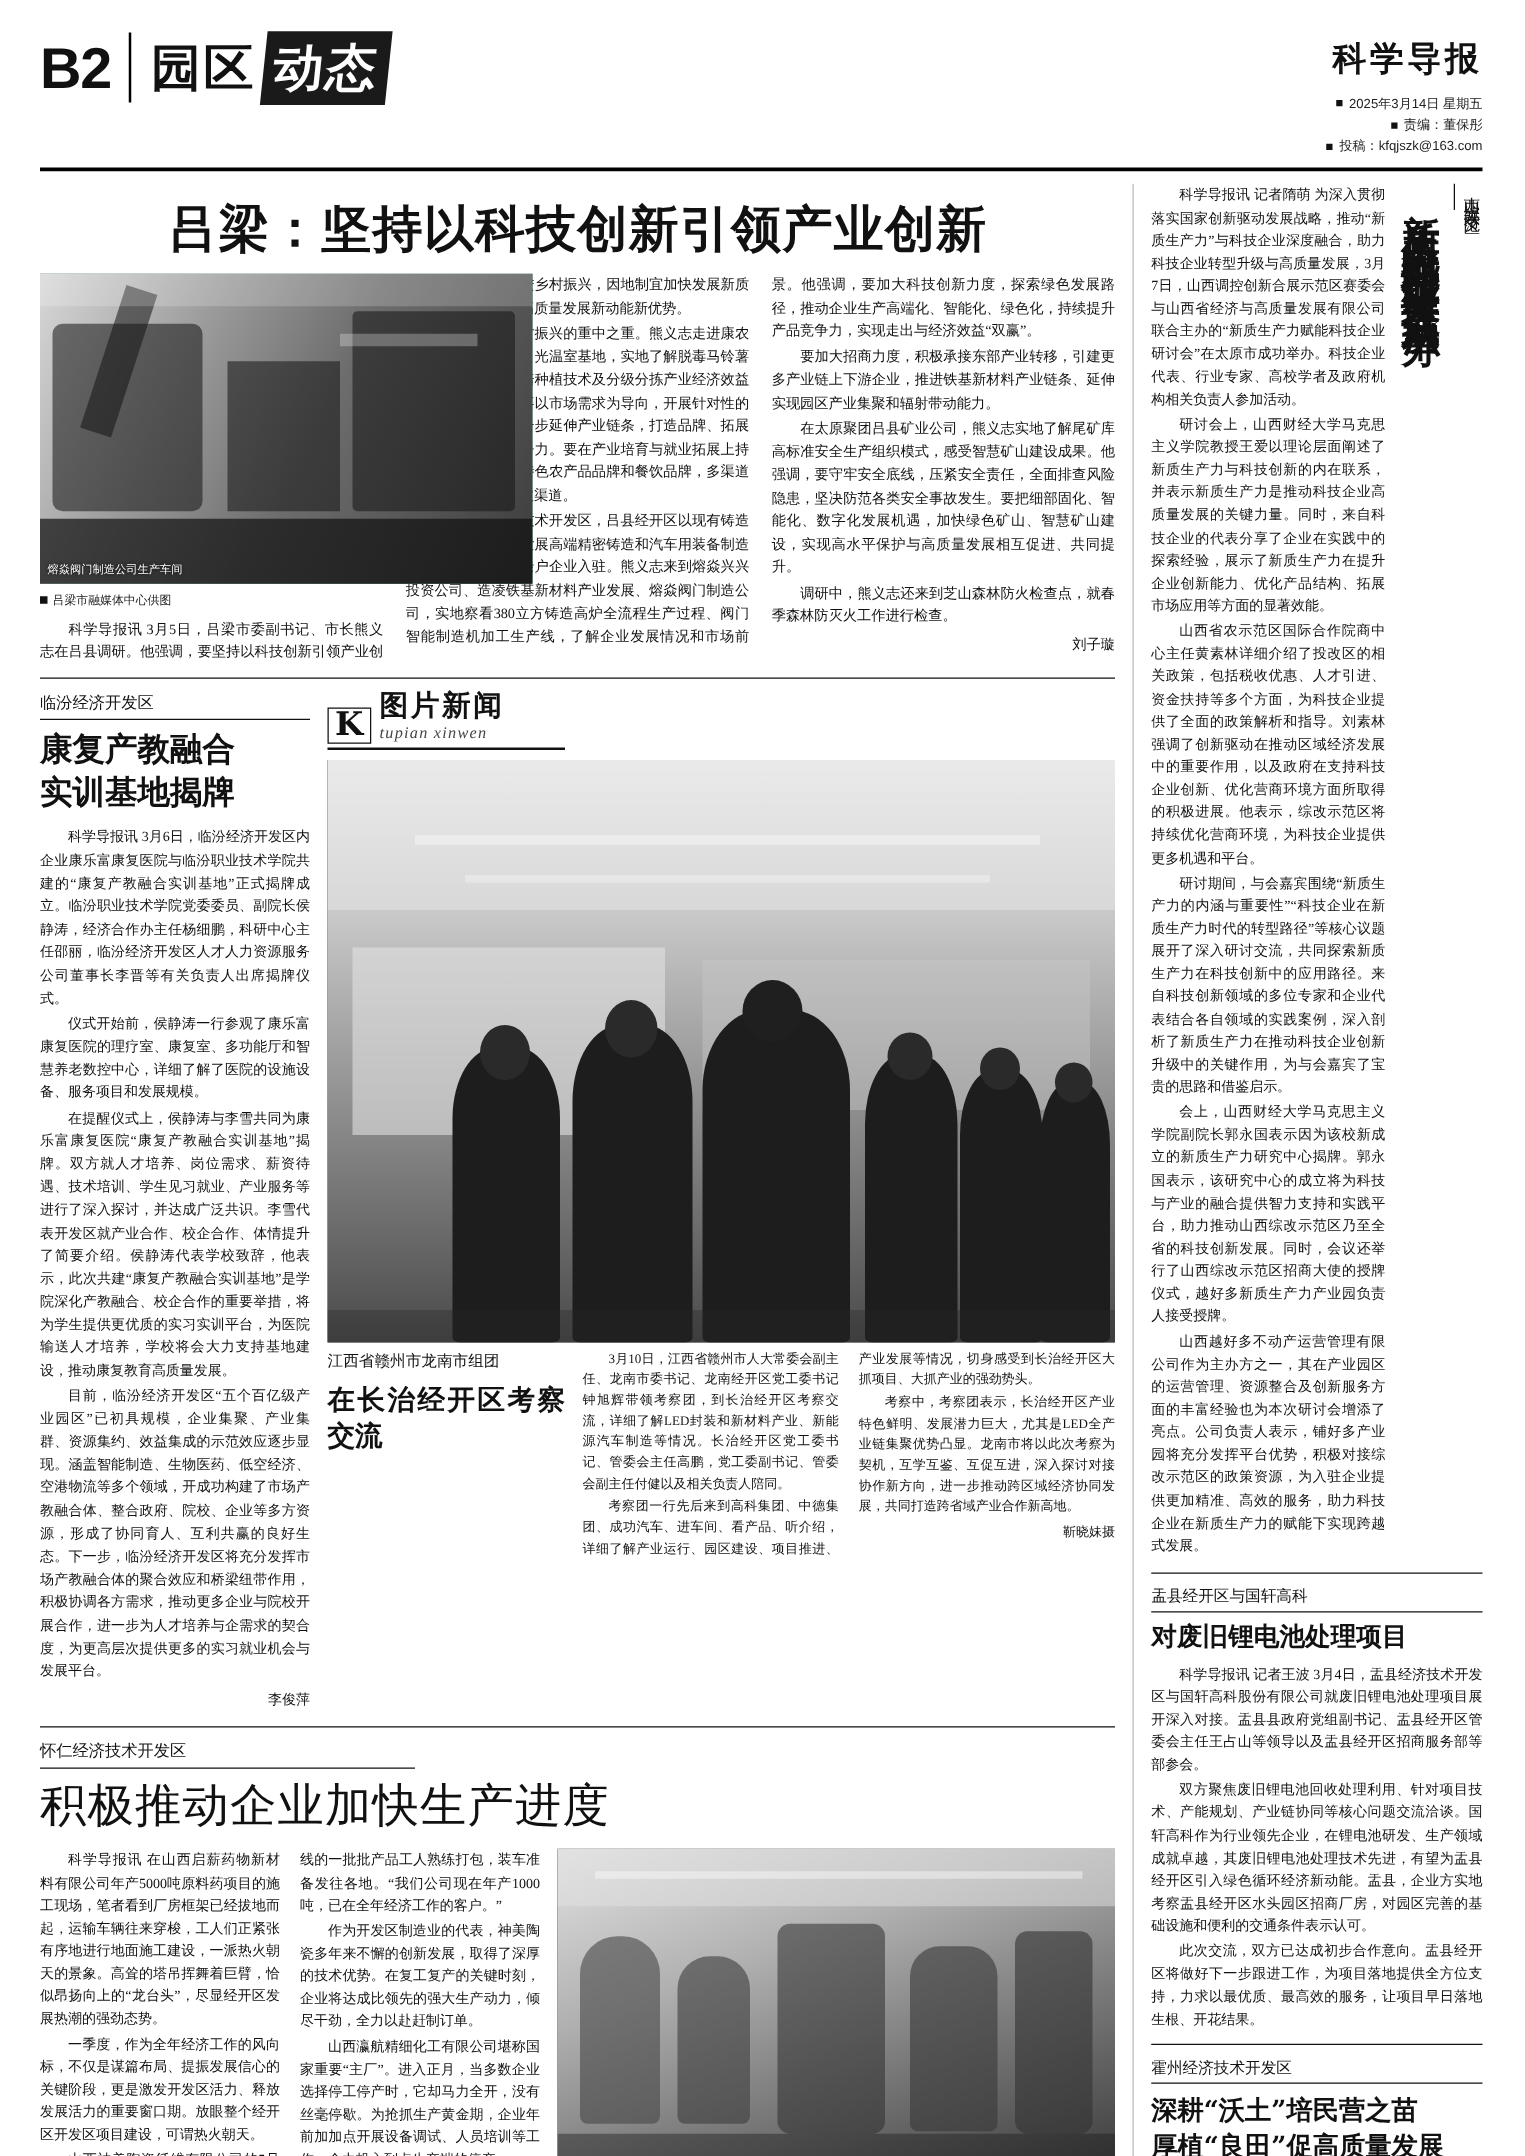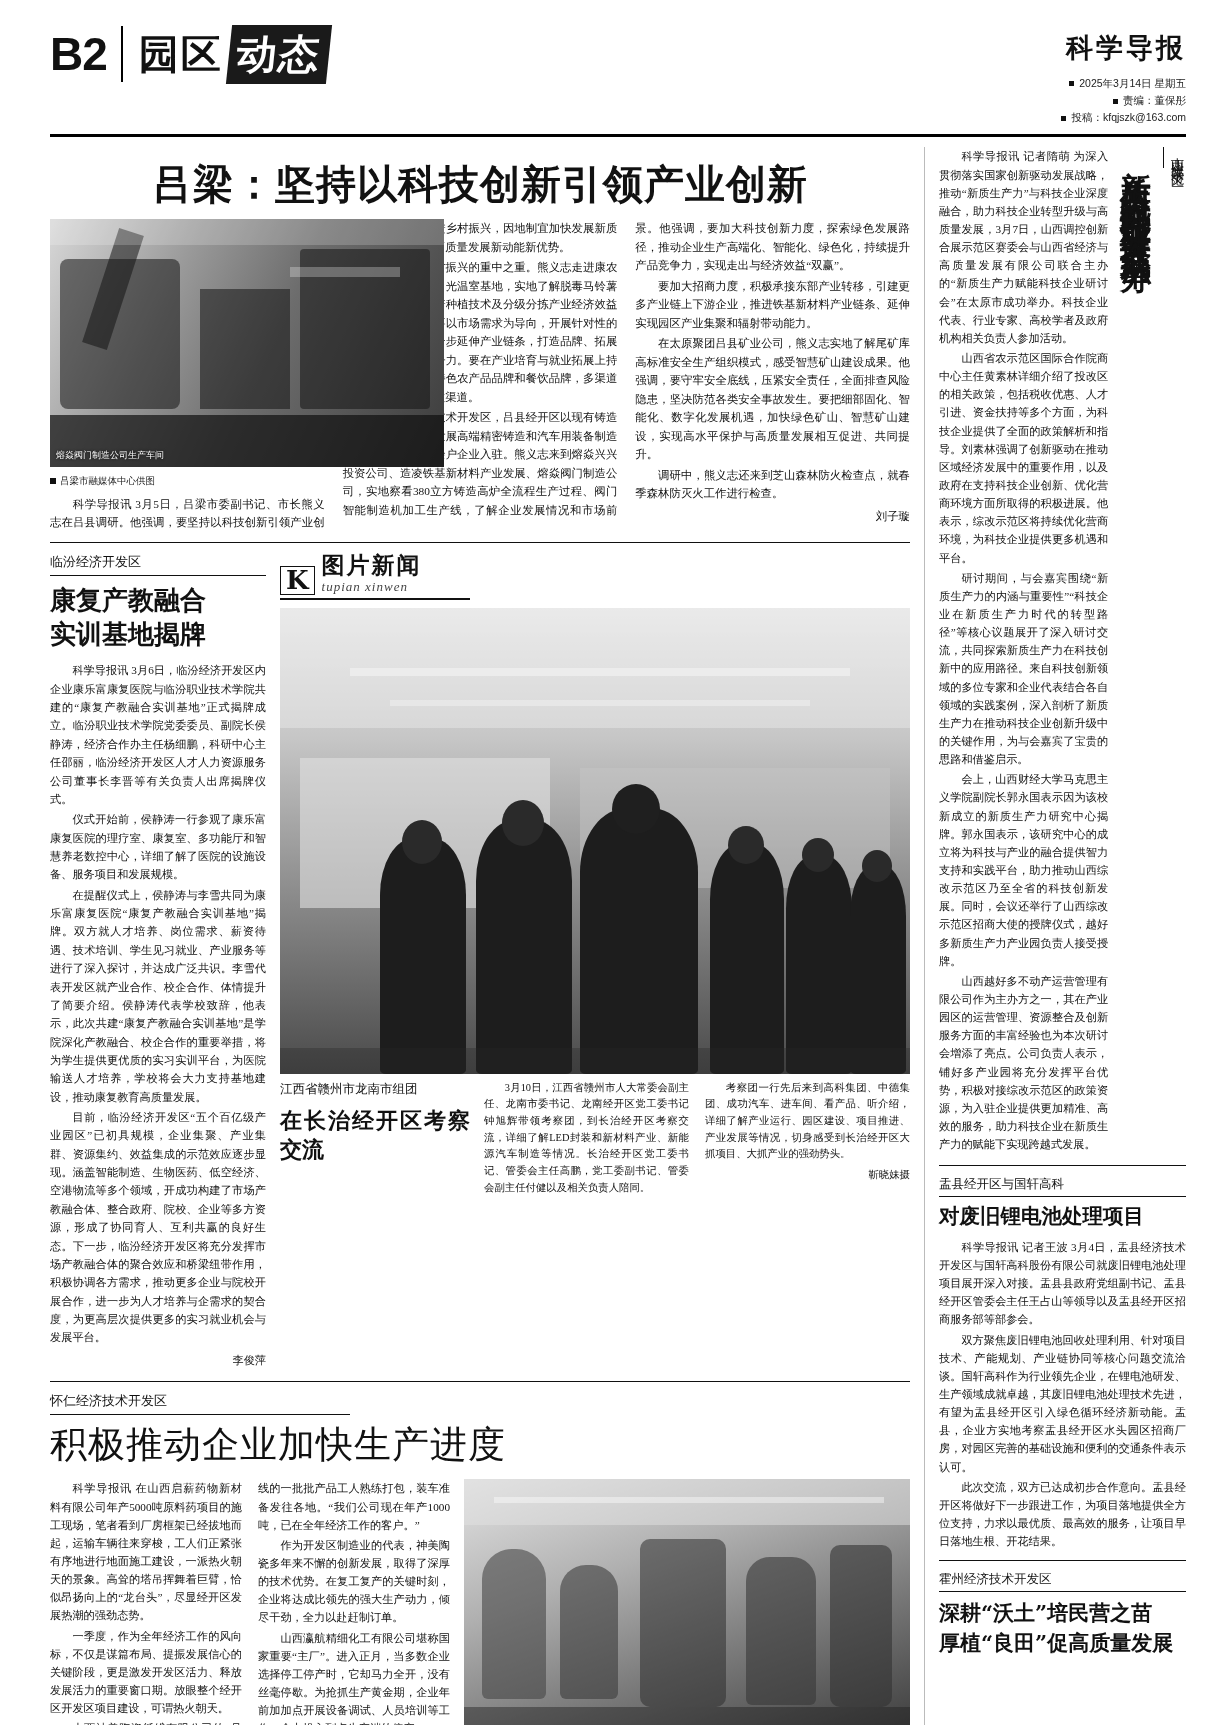--- a/index.html
+++ b/index.html
@@ -2,21 +2,21 @@
 <html><head>
 <meta charset="utf-8">
 <style>
   html,body{margin:0;padding:0;}
   body{
     width:1220px;height:1725px;background:#ffffff;
     font-family:"Liberation Serif", serif;
     color:#111;
     -webkit-font-smoothing:antialiased;
   }
-  .page{position:relative;width:1220px;height:1725px;box-sizing:border-box;padding:26px 34px 20px 50px;}
+  .page{position:relative;width:1220px;height:1725px;box-sizing:border-box;padding:26px 34px 20px 32px;}
 
   
   .masthead{display:flex;align-items:flex-start;justify-content:space-between;border-bottom:3px solid #000;padding-bottom:8px;}
   .mh-left{display:flex;align-items:center;gap:14px;}
   .folio{font-family:"Liberation Sans",sans-serif;font-size:46px;font-weight:700;letter-spacing:-1px;line-height:1;}
   .sect-wrap{display:flex;align-items:center;border-left:2px solid #000;padding-left:16px;height:56px;}
   .sect-a{font-family:"DejaVu Serif",serif;font-size:40px;font-weight:700;letter-spacing:2px;}
   .sect-b{font-family:"DejaVu Serif",serif;font-size:40px;font-weight:700;letter-spacing:2px;color:#fff;background:#1a1a1a;padding:2px 8px;margin-left:6px;transform:skewX(-6deg);}
   .mh-right{text-align:right;font-size:11px;line-height:1.65;}
   .paper-name{font-family:"DejaVu Serif",serif;font-size:27px;font-weight:700;letter-spacing:3px;margin-bottom:4px;}
@@ -192,20 +192,21 @@
 
           <div class="mid-cap">
             <div style="display:flex;gap:14px;margin-top:6px;">
               <div style="width:190px;">
                 <div style="font-family:Liberation Mono, monospace;font-size:12.5px;margin-bottom:6px;">江西省赣州市龙南市组团</div>
                 <div style="font-family:'DejaVu Serif',serif;font-size:22px;font-weight:700;line-height:1.35;">在长治经开区考察交流</div>
               </div>
               <div style="flex:1;column-count:2;column-gap:16px;">
                 <p>3月10日，江西省赣州市人大常委会副主任、龙南市委书记、龙南经开区党工委书记钟旭辉带领考察团，到长治经开区考察交流，详细了解LED封装和新材料产业、新能源汽车制造等情况。长治经开区党工委书记、管委会主任高鹏，党工委副书记、管委会副主任付健以及相关负责人陪同。</p>
                 <p>考察团一行先后来到高科集团、中德集团、成功汽车、进车间、看产品、听介绍，详细了解产业运行、园区建设、项目推进、产业发展等情况，切身感受到长治经开区大抓项目、大抓产业的强劲势头。</p>
+                <p>考察中，考察团表示，长治经开区产业特色鲜明、发展潜力巨大，尤其是LED全产业链集聚优势凸显。龙南市将以此次考察为契机，互学互鉴、互促互进，深入探讨对接协作新方向，进一步推动跨区域经济协同发展，共同打造跨省域产业合作新高地。</p>
                 <p class="byline">靳晓妹摄</p>
               </div>
             </div>
           </div>
         </div>
       </div>
 
       <div class="rule"></div>
 
       <div class="bottom">
@@ -243,20 +244,21 @@
 
     <div class="col-right">
 
       <div class="vert-wrap">
         <div>
           <div class="vert-kicker">山西综改示范区</div>
         </div>
         <div class="vert-title">新质生产力赋能科技企业研讨大会成功举办</div>
         <div class="vert-body">
           <p>科学导报讯 记者隋萌 为深入贯彻落实国家创新驱动发展战略，推动“新质生产力”与科技企业深度融合，助力科技企业转型升级与高质量发展，3月7日，山西调控创新合展示范区赛委会与山西省经济与高质量发展有限公司联合主办的“新质生产力赋能科技企业研讨会”在太原市成功举办。科技企业代表、行业专家、高校学者及政府机构相关负责人参加活动。</p>
+          <p>研讨会上，山西财经大学马克思主义学院教授王爱以理论层面阐述了新质生产力与科技创新的内在联系，并表示新质生产力是推动科技企业高质量发展的关键力量。同时，来自科技企业的代表分享了企业在实践中的探索经验，展示了新质生产力在提升企业创新能力、优化产品结构、拓展市场应用等方面的显著效能。</p>
           <p>山西省农示范区国际合作院商中心主任黄素林详细介绍了投改区的相关政策，包括税收优惠、人才引进、资金扶持等多个方面，为科技企业提供了全面的政策解析和指导。刘素林强调了创新驱动在推动区域经济发展中的重要作用，以及政府在支持科技企业创新、优化营商环境方面所取得的积极进展。他表示，综改示范区将持续优化营商环境，为科技企业提供更多机遇和平台。</p>
           <p>研讨期间，与会嘉宾围绕“新质生产力的内涵与重要性”“科技企业在新质生产力时代的转型路径”等核心议题展开了深入研讨交流，共同探索新质生产力在科技创新中的应用路径。来自科技创新领域的多位专家和企业代表结合各自领域的实践案例，深入剖析了新质生产力在推动科技企业创新升级中的关键作用，为与会嘉宾了宝贵的思路和借鉴启示。</p>
           <p>会上，山西财经大学马克思主义学院副院长郭永国表示因为该校新成立的新质生产力研究中心揭牌。郭永国表示，该研究中心的成立将为科技与产业的融合提供智力支持和实践平台，助力推动山西综改示范区乃至全省的科技创新发展。同时，会议还举行了山西综改示范区招商大使的授牌仪式，越好多新质生产力产业园负责人接受授牌。</p>
           <p>山西越好多不动产运营管理有限公司作为主办方之一，其在产业园区的运营管理、资源整合及创新服务方面的丰富经验也为本次研讨会增添了亮点。公司负责人表示，铺好多产业园将充分发挥平台优势，积极对接综改示范区的政策资源，为入驻企业提供更加精准、高效的服务，助力科技企业在新质生产力的赋能下实现跨越式发展。</p>
         </div>
       </div>
 
       <div class="rule"></div>
 
       <div>

